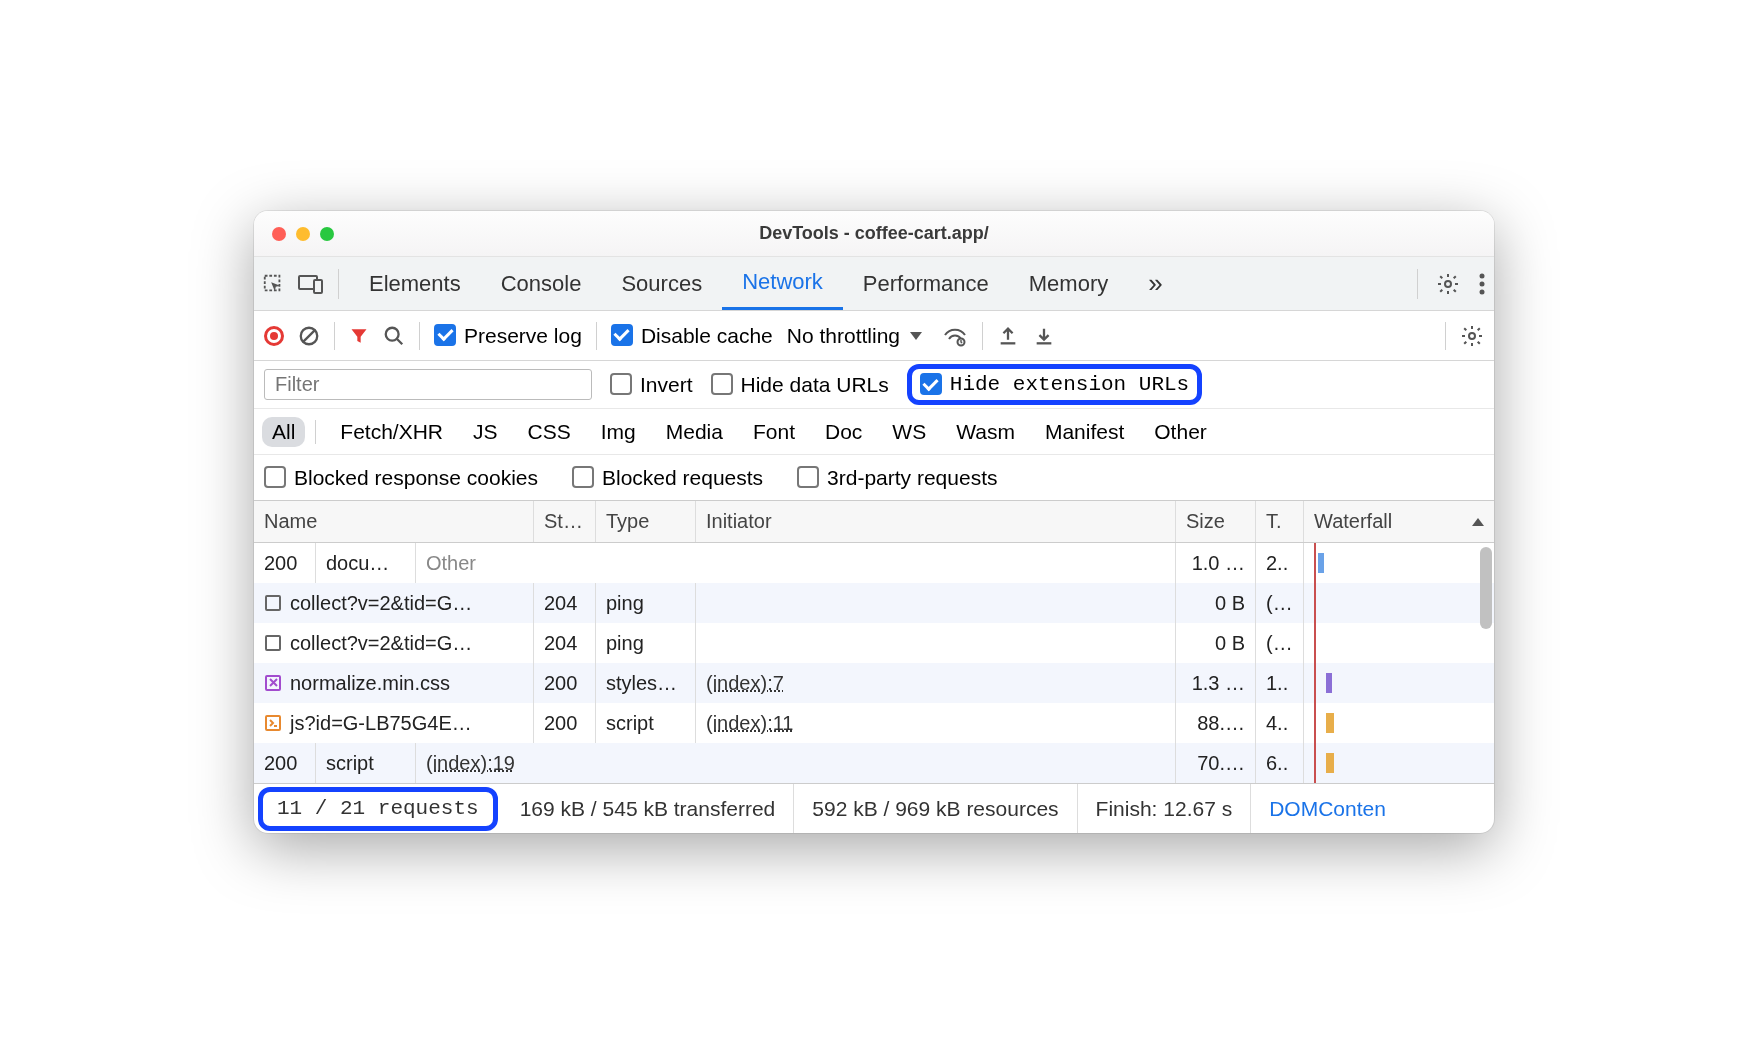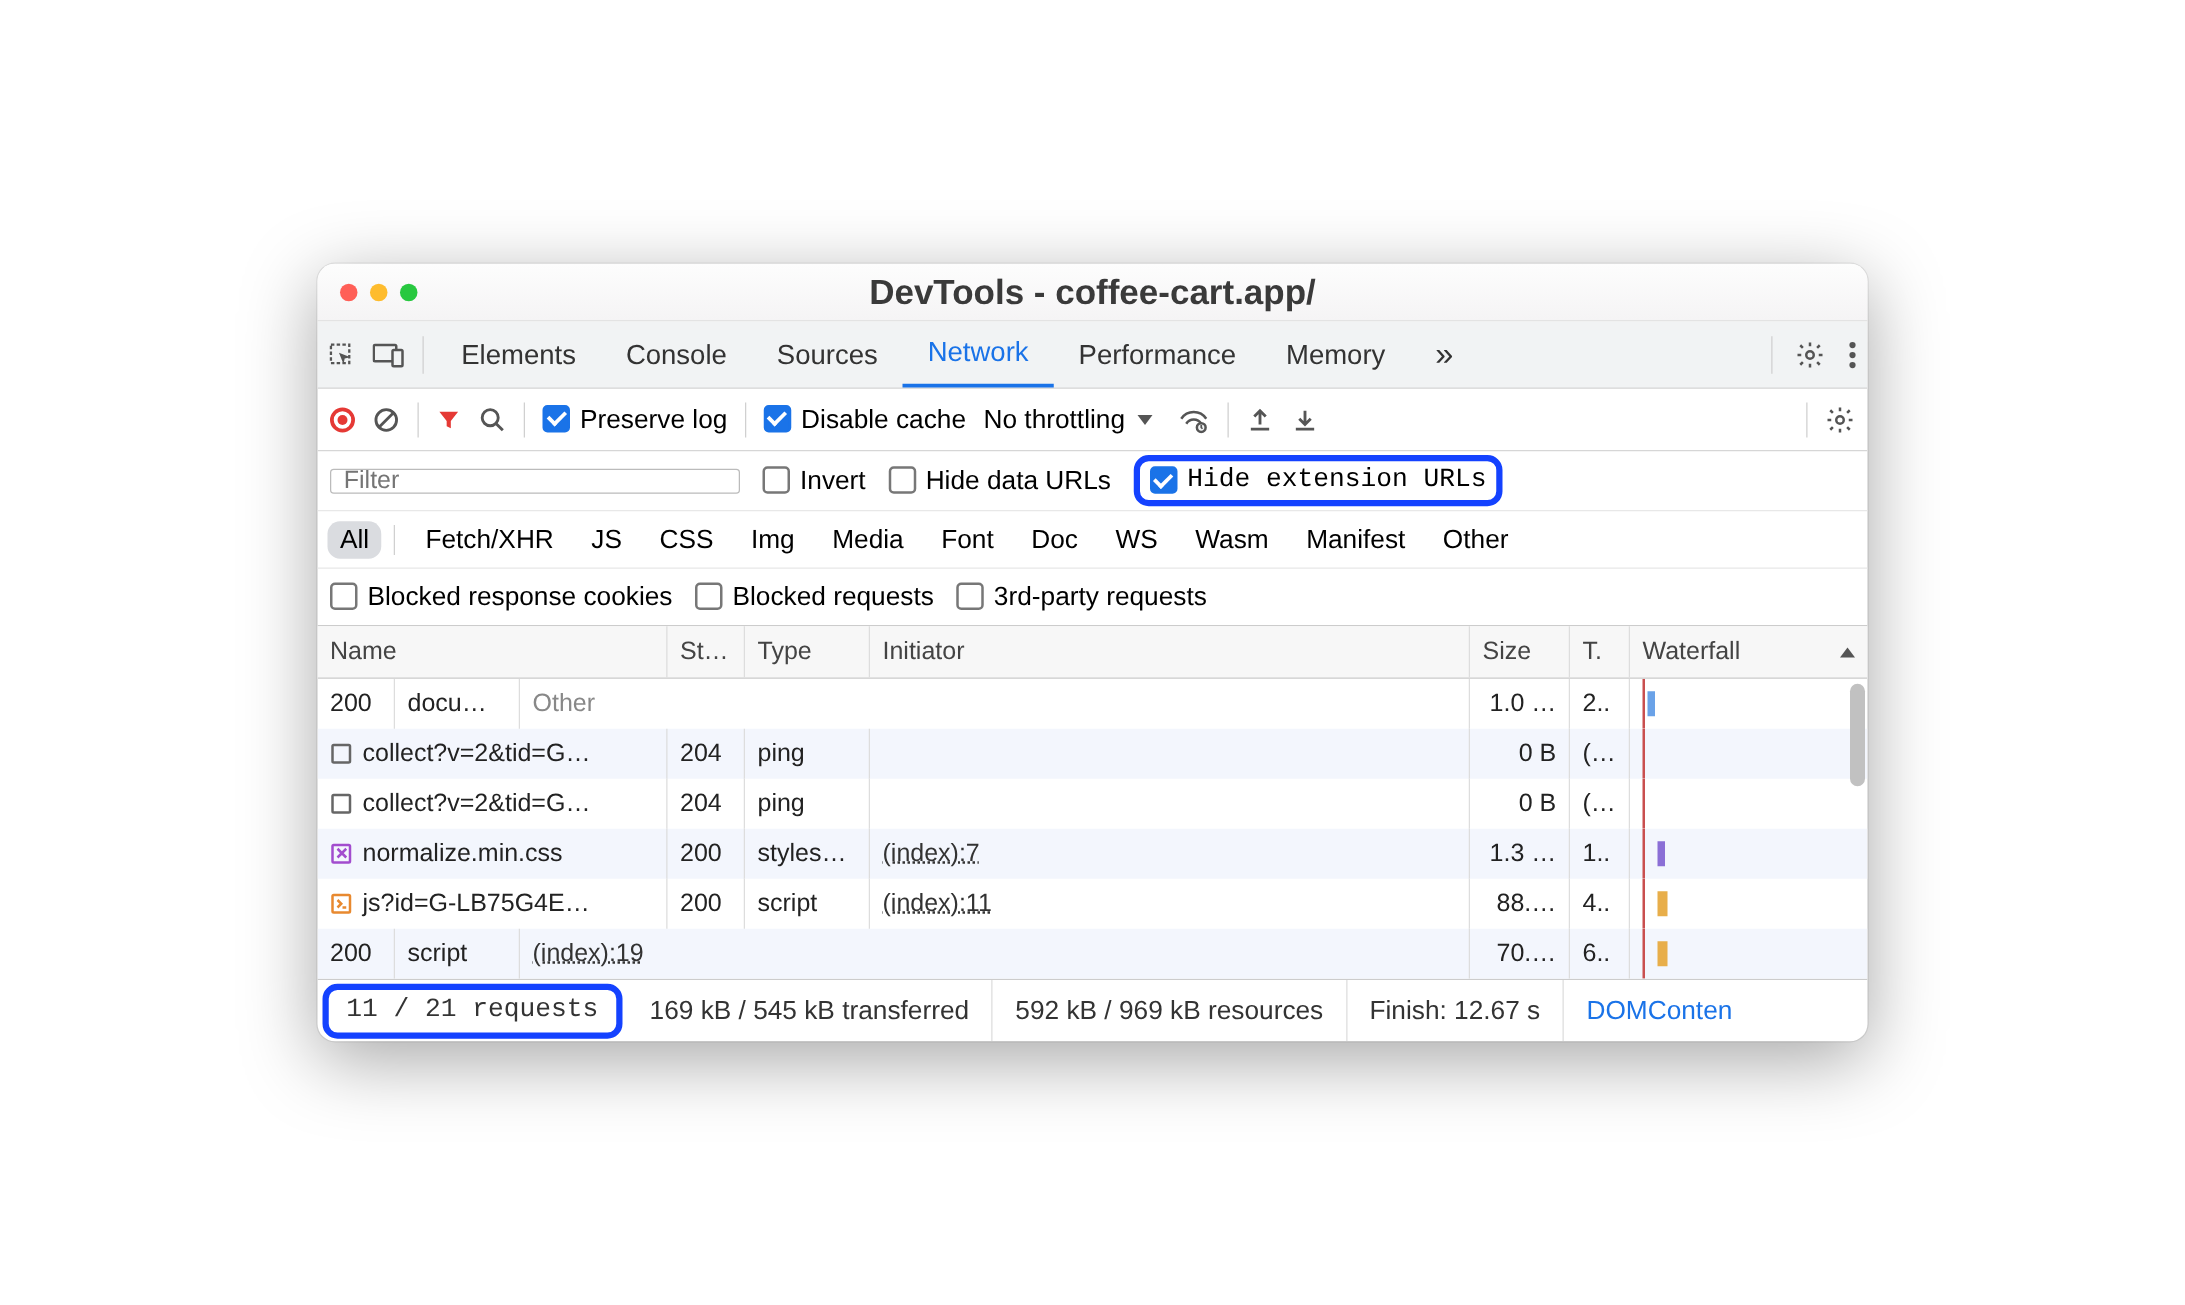--- a/index.html
+++ b/index.html
@@ -25,21 +25,21 @@
     display: flex;
     align-items: center;
     padding: 0 16px;
     position: relative;
     background: linear-gradient(#fdfdfd,#f5f4f5);
     border-bottom: 1px solid #e3e3e3;
   }
   .traffic { display: flex; gap: 10px; position: absolute; left: 18px; }
   .traffic .dot { width: 14px; height: 14px; border-radius: 50%; }
   .dot.red { background:#ff5f57; } .dot.yellow{background:#febc2e;} .dot.green{background:#28c840;}
-  .titlebar-title { margin: 0 auto; font-weight: 600; font-size: 28px; color:#3a3a3a; }
+  .titlebar-title { margin: 0 auto; font-weight: 600; font-size: 18px; color:#3a3a3a; }
 
   .tabs-row {
     display: flex; align-items: center; height: 54px;
     background: #f1f3f4; border-bottom: 1px solid #d6d6d6;
     padding: 0 8px; gap: 0;
     font-size: 22px; color:#333;
   }
   .tabs-left { display:flex; align-items:center; gap: 14px; padding-right: 10px;}
   .tabs-left .sep { width:1px; height:30px; background:#d0d0d0;}
   .tab-list { display:flex; align-items:center; height:100%; }
@@ -57,29 +57,29 @@
   .record-btn::after{content:'';width:8px;height:8px;background:#e53935;border-radius:50%;}
   .filter-icon svg{fill:#e53935;}
   .checkbox { width:22px;height:22px;border:2px solid #777;border-radius:4px;display:inline-flex;align-items:center;justify-content:center;flex-shrink:0;}
   .checkbox.checked { background:#1a73e8;border-color:#1a73e8;}
   .checkbox.checked::after{content:'';width:6px;height:11px;border:solid #fff;border-width:0 3px 3px 0;transform:rotate(45deg);margin-top:-3px;}
   .chk-label{display:flex;align-items:flex-start;gap:8px;}
   .select-box{display:flex;align-items:center;gap:10px;padding-right:6px;}
   .arrow-down{width:0;height:0;border-left:6px solid transparent;border-right:6px solid transparent;border-top:8px solid #555;}
 
   .filter-row1{display:flex;align-items:center;height:48px;padding:0 10px;gap:18px;font-size:21px;border-bottom:1px solid #e8e8e8;}
-  .filter-input{width:328px;height:20px;border:1px solid #bbb;border-radius:3px;padding:0 10px;font-size:20px;color:#888;background:#fff;}
+  .filter-input{width:328px;height:31px;border:1px solid #bbb;border-radius:3px;padding:0 10px;font-size:20px;color:#888;background:#fff;}
   
   .highlight-box{border:5px solid #1442ff;border-radius:12px;padding:4px 8px;display:flex;align-items:center;gap:8px;font-family:Liberation Mono, monospace;}
 
   .type-row{display:flex;align-items:center;height:46px;padding:0 8px;gap:0;font-size:21px;border-bottom:1px solid #e8e8e8;}
   .type-chip{padding:3px 10px;border-radius:10px;cursor:pointer;margin-right:10px;}
   .type-chip.active{background:#dadce0;}
 
-  .extra-row{display:flex;align-items:center;height:46px;padding:0 10px;gap:18px;font-size:21px;border-bottom:1px solid #ccc;}
+  .extra-row{display:flex;align-items:center;height:46px;padding:0 10px;gap:34px;font-size:21px;border-bottom:1px solid #ccc;}
 
   .table-header{display:flex;height:42px;border-bottom:1px solid #ccc;font-size:20px;color:#444;background:#f7f7f7;}
   .th,.td{display:flex;align-items:center;padding:0 10px;border-right:1px solid #ddd;overflow:hidden;white-space:nowrap;}
   .th:last-child,.td:last-child{border-right:none;}
   .col-name{width:280px;} .col-status{width:62px;} .col-type{width:100px;}
   .col-initiator{flex:1;} .col-size{width:80px;justify-content:flex-end;} .col-time{width:48px;}
   .col-waterfall{width:190px;position:relative;}
   .th.col-waterfall{justify-content:space-between;}
   .sort-tri{width:0;height:0;border-left:6px solid transparent;border-right:6px solid transparent;border-bottom:8px solid #555;}
 

